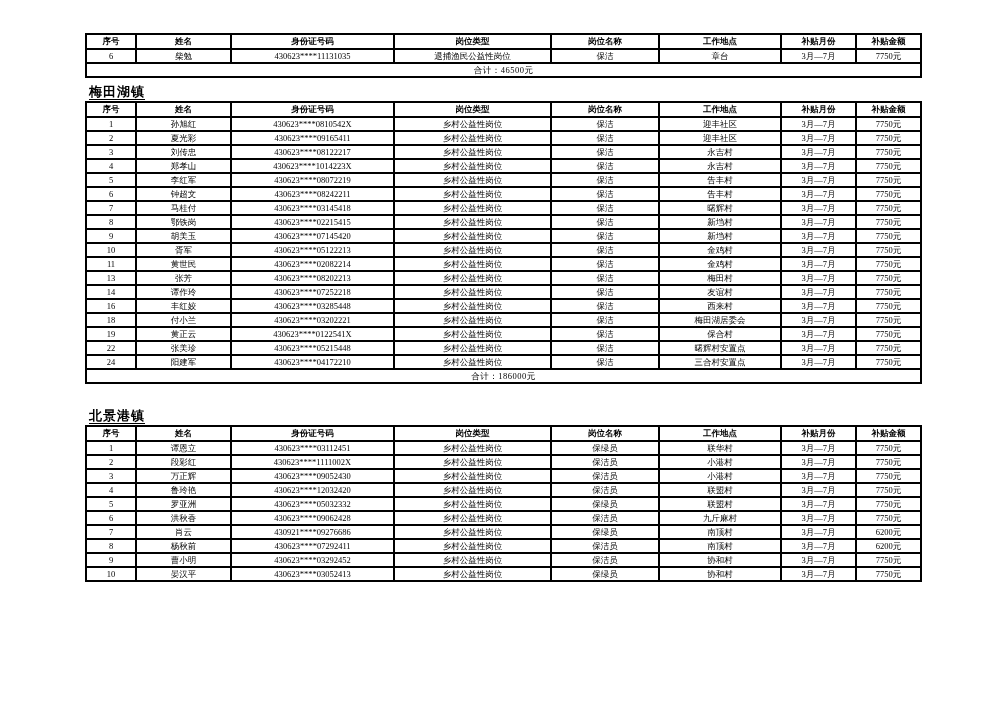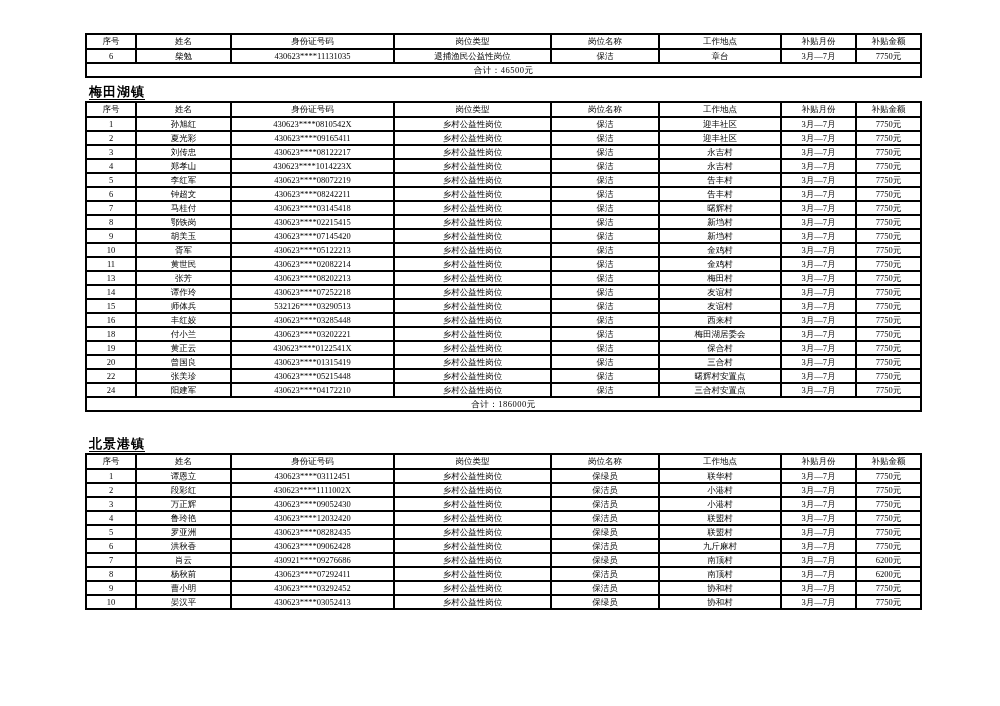--- a/index.html
+++ b/index.html
@@ -22,21 +22,21 @@
   table.subsidy{
     border-collapse:separate;border-spacing:0;table-layout:fixed;
     width:835px;border:1px solid #000;background:#fff;
   }
   table.subsidy th, table.subsidy td{
     border:1px solid #000;
     text-align:center;vertical-align:middle;
     font-size:8.5px;line-height:12px;height:12px;
     padding:0;white-space:nowrap;overflow:hidden;
   }
-  table.subsidy th{font-weight:normal;height:13px;line-height:13px;}
+  table.subsidy th{font-weight:bold;height:13px;line-height:13px;}
   table.subsidy td.total-cell{text-align:center;letter-spacing:0.5px;}
 </style>
 </head>
 <body>
 
 <div class="page">
 
   <section id="section-0">
     <table class="subsidy">
         <colgroup>
@@ -229,30 +229,20 @@
             <td>14</td>
             <td>谭作玲</td>
             <td>430623****07252218</td>
             <td>乡村公益性岗位</td>
             <td>保洁</td>
             <td>友谊村</td>
             <td>3月—7月</td>
             <td>7750元</td>
           </tr>
           <tr>
-            <td>15</td>
-            <td>师体兵</td>
-            <td>532126****03290513</td>
-            <td>乡村公益性岗位</td>
-            <td>保洁</td>
-            <td>友谊村</td>
-            <td>3月—7月</td>
-            <td>7750元</td>
-          </tr>
-          <tr>
             <td>16</td>
             <td>丰红姣</td>
             <td>430623****03285448</td>
             <td>乡村公益性岗位</td>
             <td>保洁</td>
             <td>西来村</td>
             <td>3月—7月</td>
             <td>7750元</td>
           </tr>
           <tr>
@@ -265,30 +255,20 @@
             <td>3月—7月</td>
             <td>7750元</td>
           </tr>
           <tr>
             <td>19</td>
             <td>黄正云</td>
             <td>430623****0122541X</td>
             <td>乡村公益性岗位</td>
             <td>保洁</td>
             <td>保合村</td>
-            <td>3月—7月</td>
-            <td>7750元</td>
-          </tr>
-          <tr>
-            <td>20</td>
-            <td>曾国良</td>
-            <td>430623****01315419</td>
-            <td>乡村公益性岗位</td>
-            <td>保洁</td>
-            <td>三合村</td>
             <td>3月—7月</td>
             <td>7750元</td>
           </tr>
           <tr>
             <td>22</td>
             <td>张美珍</td>
             <td>430623****05215448</td>
             <td>乡村公益性岗位</td>
             <td>保洁</td>
             <td>曙辉村安置点</td>
@@ -374,21 +354,21 @@
             <td>430623****12032420</td>
             <td>乡村公益性岗位</td>
             <td>保洁员</td>
             <td>联盟村</td>
             <td>3月—7月</td>
             <td>7750元</td>
           </tr>
           <tr>
             <td>5</td>
             <td>罗亚洲</td>
-            <td>430623****08282435</td>
+            <td>430623****05032332</td>
             <td>乡村公益性岗位</td>
             <td>保绿员</td>
             <td>联盟村</td>
             <td>3月—7月</td>
             <td>7750元</td>
           </tr>
           <tr>
             <td>6</td>
             <td>洪秋香</td>
             <td>430623****09062428</td>

